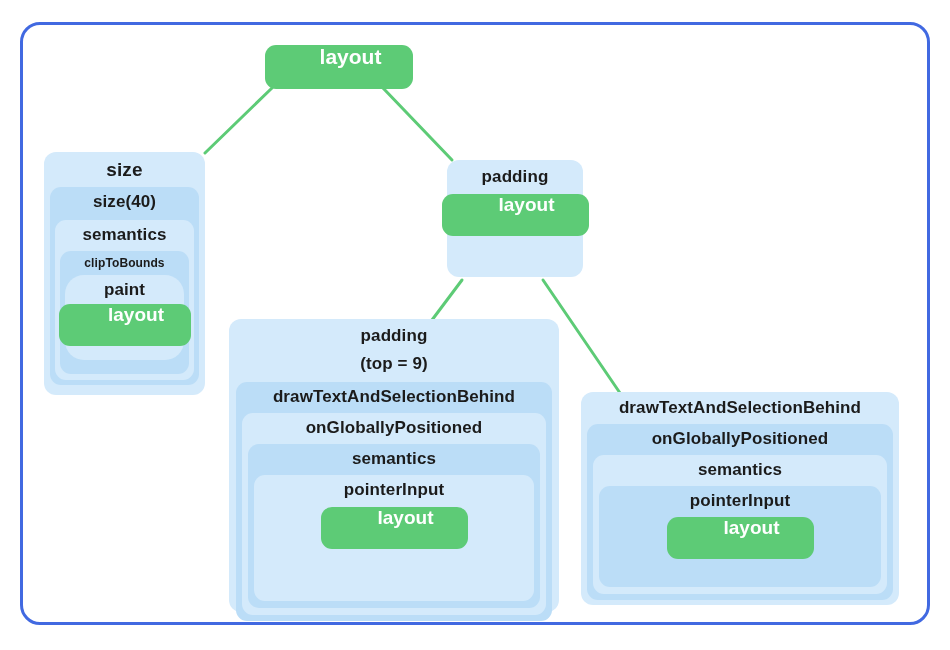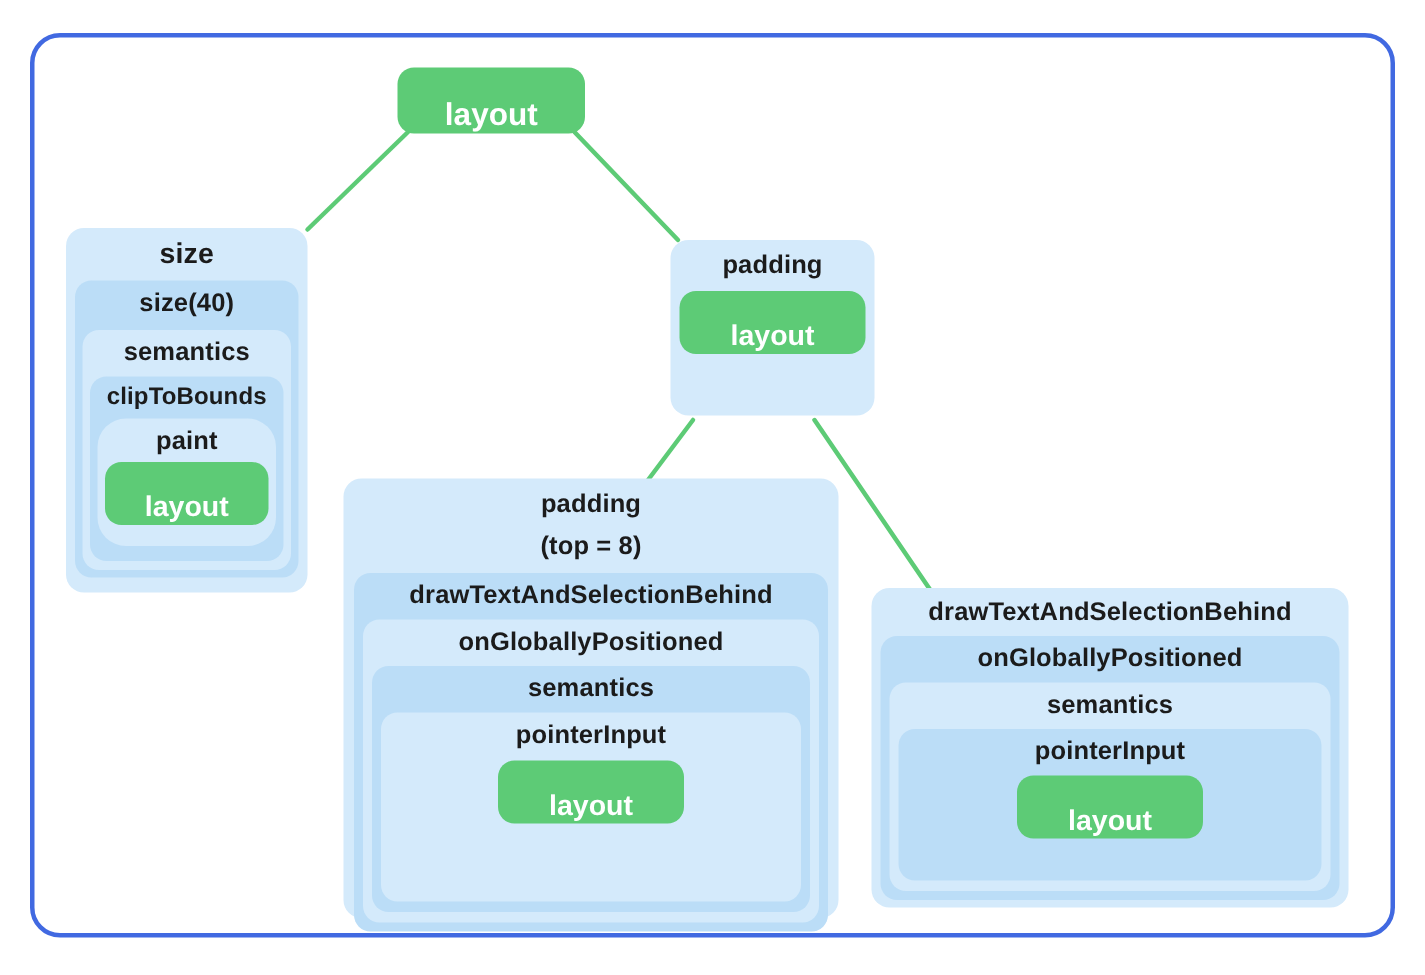--- a/index.html
+++ b/index.html
@@ -67,22 +67,23 @@
     line-height: 1.18;
     letter-spacing: 0.1px;
     white-space: nowrap;
   }
 
   
   .green {
     background: #5DCB76;
     border-radius: 11px;
     display: flex;
-    align-items: flex-end;
+    align-items: flex-start;
     justify-content: center;
+    padding-left: 23px;
   }
   .green > .label {
     color: #ffffff;
     font-weight: bold;
     text-align: center;
     white-space: nowrap;
   }
 
   
   #root-layout {
@@ -126,21 +127,21 @@
   #semantics-left-box > .label { font-size: 17px; margin-bottom: 5px; }
 
   #cliptobounds-box {
     position: relative;
     width: 129px;
     height: 123px;
     padding: 5px;
     border-radius: 11px;
     box-sizing: border-box;
   }
-  #cliptobounds-box > .label { font-size: 16px; margin-bottom: 5px; }
+  #cliptobounds-box > .label { font-size: 12px; margin-bottom: 5px; }
 
   #paint-box {
     position: relative;
     width: 119px;
     height: 85px;
     padding: 5px;
     border-radius: 19px;
     box-sizing: border-box;
   }
   #paint-box > .label { font-size: 17px; margin-bottom: 4px; }
@@ -325,21 +326,21 @@
   <div id="padding-start-box" class="node lvl-a">
     <span class="label">padding</span>
 
     <div id="padding-start-layout" class="green">
       <span class="label">layout</span>
     </div>
   </div>
 
   <div id="padding-top-box" class="node lvl-a">
     <span class="label">padding</span>
-    <span class="label">(top = 8)</span>
+    <span class="label">(top = 9)</span>
 
     <div id="dt-mid-box" class="node lvl-b">
       <span class="label">drawTextAndSelectionBehind</span>
 
       <div id="ogp-mid-box" class="node lvl-a">
         <span class="label">onGloballyPositioned</span>
 
         <div id="sem-mid-box" class="node lvl-b">
           <span class="label">semantics</span>
 

